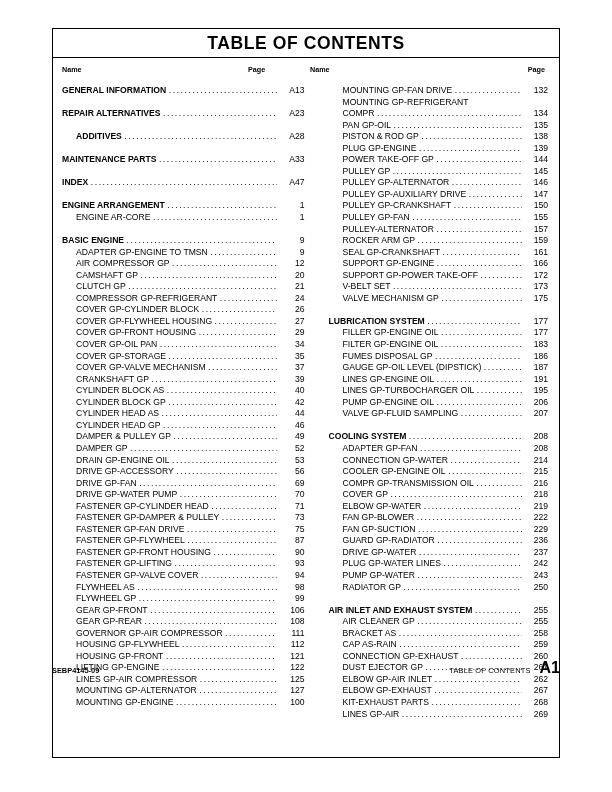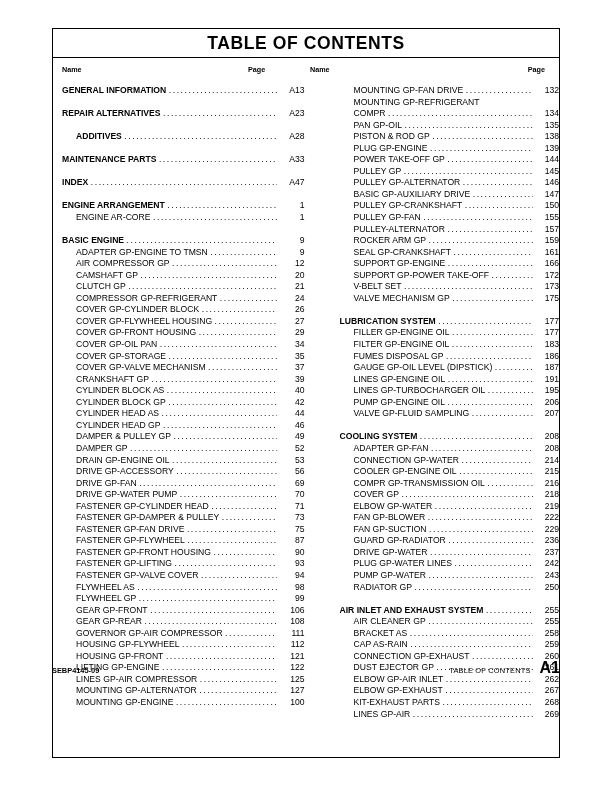--- a/index.html
+++ b/index.html
@@ -58,21 +58,21 @@
     margin-bottom: 11px;
   }
   .col-head .ch-left  { width: 186px; }
   .col-head .ch-pg1   { width: 62px; }
   .col-head .ch-right { width: 185px; }
   .col-head .ch-pg2   { flex: 1; text-align: right; padding-right: 2px;}
 
   .columns {
     display: flex;
     flex: 1;
-    gap: 12px;
+    gap: 1px;
   }
   .col {
     width: 50%;
   }
   .col.right {
     padding-left: 23px;
   }
 
   
   .row {
@@ -439,21 +439,21 @@
             <span class="label">PULLEY GP</span>
             <span class="leader">..........................................................................................</span>
             <span class="pg">145</span>
           </div>
           <div class="row sub">
             <span class="label">PULLEY GP-ALTERNATOR</span>
             <span class="leader">..........................................................................................</span>
             <span class="pg">146</span>
           </div>
           <div class="row sub">
-            <span class="label">BASIC GP-AUXILIARY DRIVE</span>
+            <span class="label">PULLEY GP-AUXILIARY DRIVE</span>
             <span class="leader">..........................................................................................</span>
             <span class="pg">147</span>
           </div>
           <div class="row sub">
             <span class="label">PULLEY GP-CRANKSHAFT</span>
             <span class="leader">..........................................................................................</span>
             <span class="pg">150</span>
           </div>
           <div class="row sub">
             <span class="label">PULLEY GP-FAN</span>

